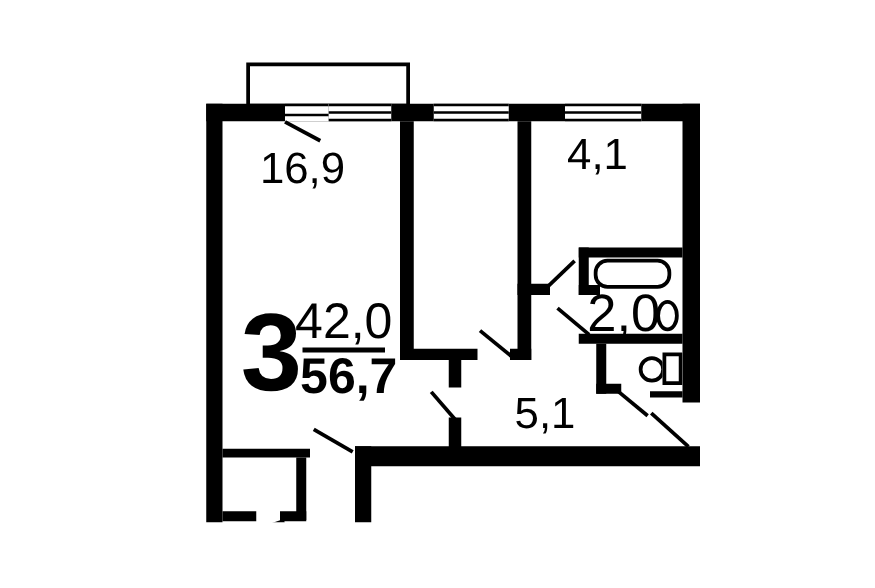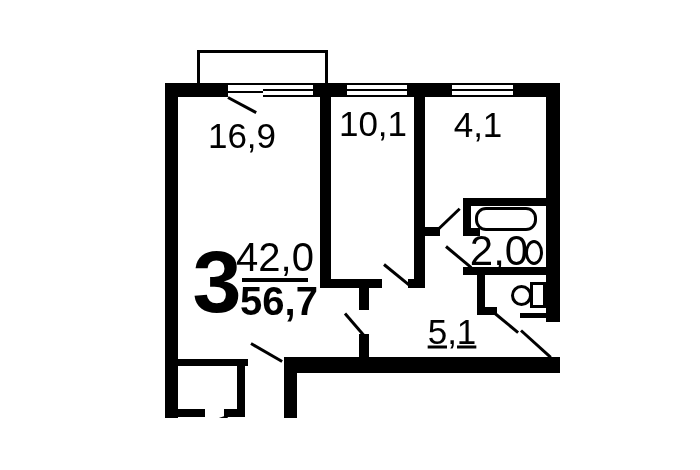--- a/index.html
+++ b/index.html
@@ -99,23 +99,22 @@
   <div class="door" style="left:446px;top:245px;width:33px;transform:rotate(40deg);"></div>
   <div class="door" style="left:495px;top:312px;width:30px;transform:rotate(39.6deg);"></div>
   <div class="door" style="left:521px;top:329px;width:40px;transform:rotate(42deg);"></div>
 
   <div class="fixture" style="left:475px;top:207px;width:62px;height:24px;border-radius:11px;"></div>
   <div class="fixture" style="left:525px;top:240px;width:18px;height:25px;border-radius:50%;"></div>
   <div class="fixture" style="left:511px;top:285px;width:21px;height:21px;border-radius:50%;"></div>
   <div class="fixture" style="left:530px;top:282px;width:16px;height:26px;"></div>
 
   <div class="lbl" style="left:242px;top:135px;">16,9</div>
-  <div class="lbl" style="left:373px;top:123px;">10,1</div>
   <div class="lbl" style="left:478px;top:124px;">4,1</div>
   <div class="lbl lbl-small" style="left:499px;top:251px;">2,0</div>
-  <div class="lbl" style="left:452px;top:331px;text-decoration:underline;">5,1</div>
+  <div class="lbl" style="left:436px;top:331px;">5,1</div>
 
   <div class="lbl rooms-count" style="left:217px;top:282px;">3</div>
   <div class="lbl frac" style="left:275px;top:257px;text-align:right;">42,0</div>
   <div class="frac-line" style="left:242px;top:278px;width:66px;height:4px;"></div>
   <div class="lbl frac" style="left:279px;top:301px;font-weight:bold;">56,7</div>
 
 </div>
 
 </body></html>

